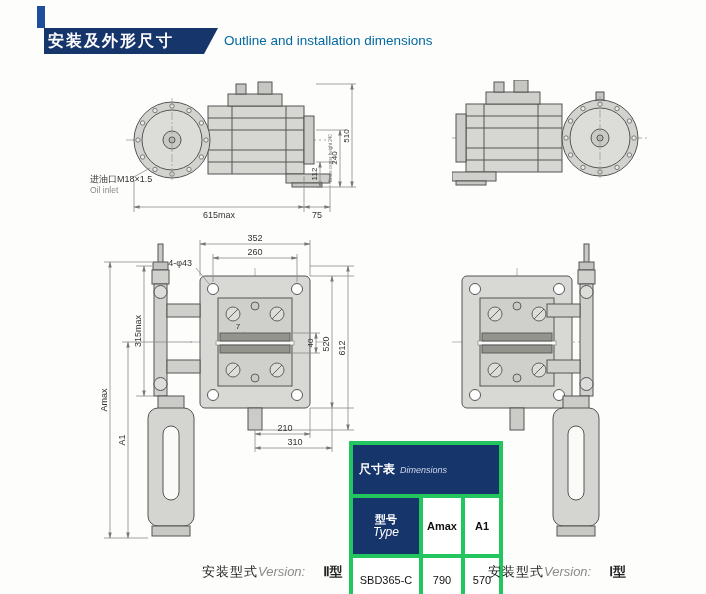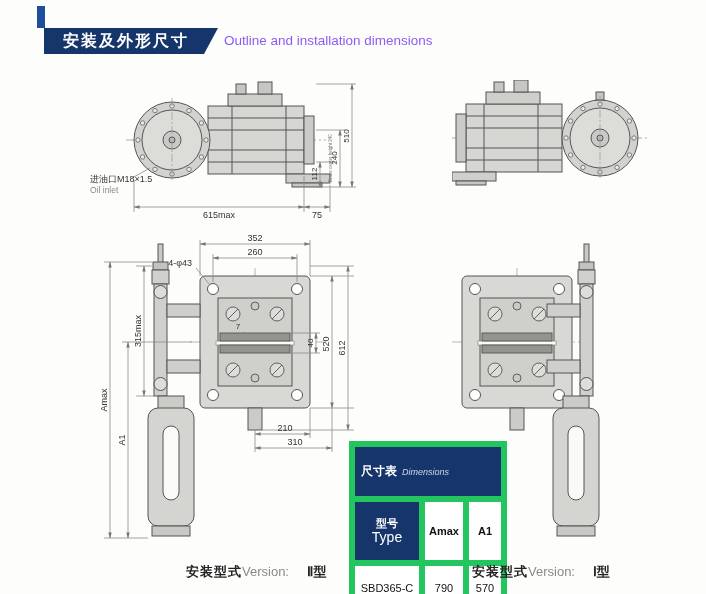--- a/index.html
+++ b/index.html
@@ -5,38 +5,38 @@
   * { margin:0; padding:0; box-sizing:border-box; }
   html,body { width:706px; height:594px; }
   body { position:relative; background:#fdfdfc; font-family:"Liberation Sans", sans-serif; overflow:hidden; color:#222; }
   .abs { position:absolute; }
 
   
   .accent-bar { position:absolute; left:37px; top:6px; width:8px; height:22px; background:#1f4e9c; }
   .title-block {
     position:absolute; left:44px; top:28px; width:174px; height:26px;
     background:#15356b; color:#fff; display:flex; align-items:center;
-    padding-left:19px; font-weight:bold; font-size:16px; letter-spacing:2px;
+    padding-left:4px; font-weight:bold; font-size:16px; letter-spacing:2px;
     clip-path: polygon(0 0, 100% 0, calc(100% - 14px) 100%, 0 100%);
   }
-  .title-en { position:absolute; left:224px; top:33px; font-size:13.5px; color:#8b5cf6; }
+  .title-en { position:absolute; left:224px; top:33px; font-size:13.5px; color:#0369a1; }
 
   
   .dim-table { position:absolute; left:349px; top:441px; border-collapse:collapse; font-size:11px; color:#111; background:#fff; }
-  .dim-table th, .dim-table td { border:6px solid #22c55e; text-align:center; padding:16px 4px; background:#fff; height:15px;margin-left:8px; }
+  .dim-table th, .dim-table td { border:4px solid #22c55e; text-align:center; padding:16px 4px; background:#fff; height:15px;margin-left:8px; }
   .dim-table .t-title { background:#15356b; color:#fff; text-align:left; padding-left:6px; font-size:12px; font-weight:bold; }
   .dim-table .t-title-en { font-size:9px; font-style:italic; font-weight:normal; color:#cdd7ea; margin-left:5px; }
   .dim-table .t-type { background:#15356b; color:#fff; line-height:1.05; font-size:11px; }
-  .dim-table .t-type-en { font-weight:normal; font-size:14px; }
+  .dim-table .t-type-en { font-style:italic; font-weight:normal; font-size:12px; }
   .dim-table .t-num { font-weight:bold; }
 
   
   .caption { position:absolute; top:563px; font-size:13px; color:#222; white-space:nowrap; }
-  .cap-cn { font-weight:bold; letter-spacing:1px; }
-  .cap-en { color:#8a8a8a; }
+  .cap-cn { font-weight:normal; letter-spacing:1px;margin-left:16px; }
+  .cap-en { color:#8a8a8a; font-style:italic; }
   .cap-type { font-weight:bold; margin-left:18px; }
 
   svg text { font-family:"Liberation Sans", sans-serif; }
 </style>
 </head>
 <body>
 
 <div class="accent-bar"></div>
 <div class="title-block">
   <span>安装及外形尺寸</span>

